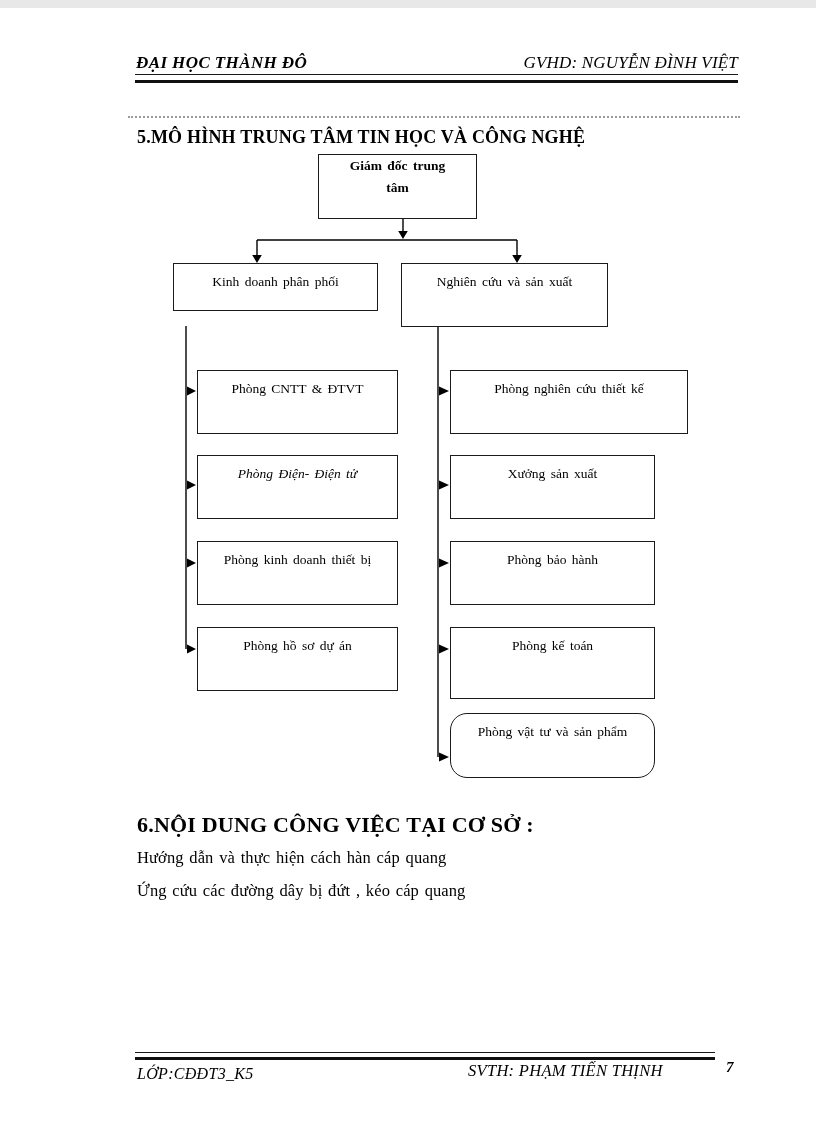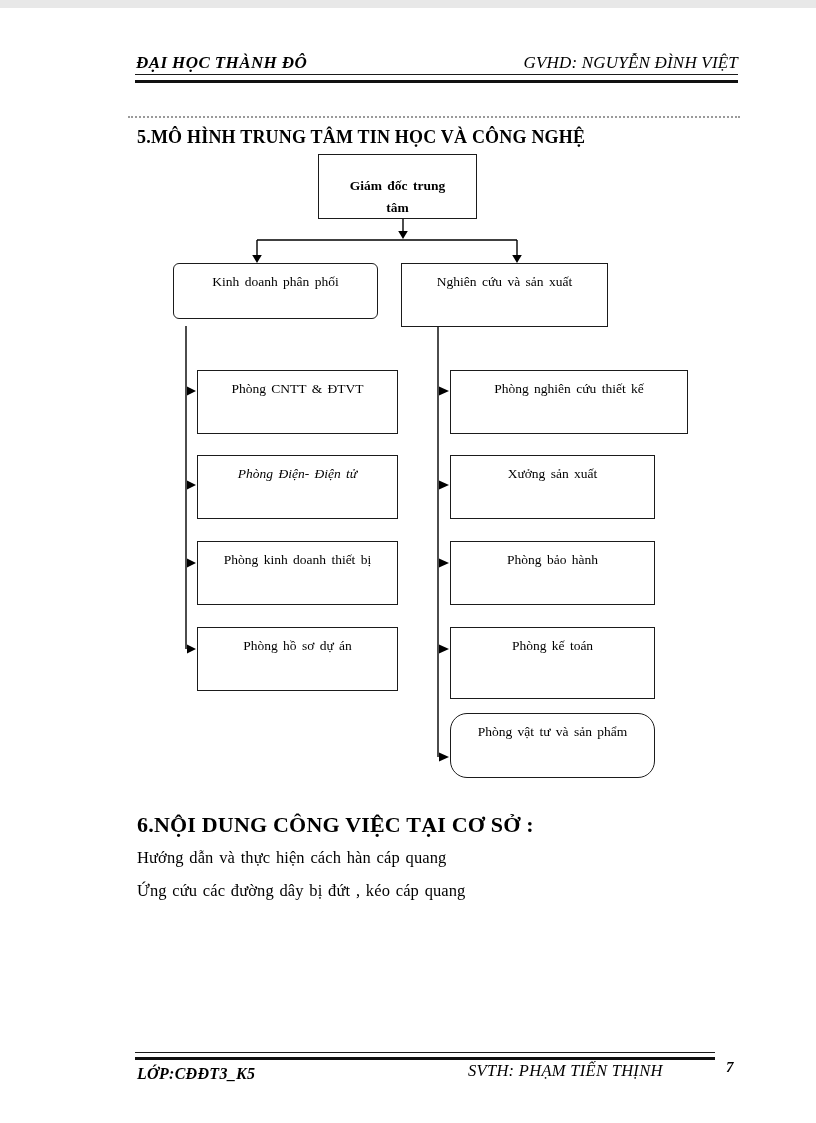--- a/index.html
+++ b/index.html
@@ -12,40 +12,40 @@
     font-family:"Liberation Serif","DejaVu Serif",serif;
     overflow:hidden;
   }
   .abs{position:absolute;}
   
   .hdr-left{left:136px;top:45px;font-size:17px;font-weight:bold;font-style:italic;letter-spacing:.4px;}
   .hdr-right{left:490px;top:45px;width:248px;font-size:17px;font-style:italic;text-align:right;letter-spacing:.2px;}
   .hdr-rule{left:135px;top:66px;width:603px;height:5px;border-top:1.2px solid #1a1a1a;border-bottom:3px solid #111;}
   .dotted-rule{left:128px;top:108px;width:612px;border-top:2px dotted #9a9a9a;height:0;}
   .ftr-rule{left:135px;top:1044px;width:580px;height:4px;border-top:1.2px solid #1a1a1a;border-bottom:3px solid #111;}
-  .ftr-left{left:137px;top:1057px;font-size:16px;font-weight:bold;font-style:italic;letter-spacing:.3px;}
+  .ftr-left{left:137px;top:1057px;font-size:16px;font-weight:normal;font-style:italic;letter-spacing:.3px;}
   .ftr-right{left:468px;top:1053px;font-size:16.5px;font-style:italic;letter-spacing:.3px;}
   .ftr-page{left:726px;top:1051px;font-size:15px;font-weight:bold;font-style:italic;}
   
   .sec5-title{left:137px;top:119px;font-size:18px;font-weight:bold;letter-spacing:.2px;}
   .sec6-title{left:137px;top:804px;font-size:22px;font-weight:bold;letter-spacing:.2px;}
   .body-line{left:137px;font-size:16.5px;word-spacing:1.5px;letter-spacing:.1px;}
   
   .obox{
     position:absolute;
     box-sizing:border-box;
     border:1.5px solid #1b1b1b;
     background:#fff;
     text-align:center;
     font-size:13.5px;
     line-height:1.45;
     padding-top:8px;
     word-spacing:2px;
   }
-  .obox.root{font-weight:bold;padding:20px 18px 0;line-height:1.6;}
+  .obox.root{font-weight:bold;padding:0 18px 0;line-height:1.6;}
   svg.connectors{position:absolute;left:0;top:0;pointer-events:none;}
   svg.connectors line{stroke:#000;stroke-width:1.4;}
   svg.connectors polygon{fill:#000;stroke:none;}
 </style>
 </head>
 <body>
 
 <div class="page">
 
   <div class="abs hdr-left">ĐẠI HỌC THÀNH ĐÔ</div>
@@ -76,21 +76,21 @@
     <line x1="438" y1="318" x2="438" y2="749"></line>
     <polygon points="439,378.5 439,387.5 449,383"></polygon>
     <polygon points="439,472.5 439,481.5 449,477"></polygon>
     <polygon points="439,550.5 439,559.5 449,555"></polygon>
     <polygon points="439,636.5 439,645.5 449,641"></polygon>
     <polygon points="439,744.5 439,753.5 449,749"></polygon>
   </svg>
 
   <div class="obox root" style="left:318px;top:146px;width:159px;height:65px;">Giám đốc trung tâm</div>
 
-  <div class="obox" style="left:173px;top:255px;width:205px;height:56px;border-radius:6px;">Kinh doanh phân phối</div>
+  <div class="obox" style="left:173px;top:255px;width:205px;height:48px;">Kinh doanh phân phối</div>
   <div class="obox" style="left:401px;top:255px;width:207px;height:64px;">Nghiên cứu và sản xuất</div>
 
   <div class="obox" style="left:197px;top:362px;width:201px;height:64px;">Phòng CNTT &amp; ĐTVT</div>
   <div class="obox" style="left:197px;top:447px;width:201px;height:64px;font-style:italic;">Phòng Điện- Điện tử</div>
   <div class="obox" style="left:197px;top:533px;width:201px;height:64px;">Phòng kinh doanh thiết bị</div>
   <div class="obox" style="left:197px;top:619px;width:201px;height:64px;">Phòng hồ sơ dự án</div>
 
   <div class="obox" style="left:450px;top:362px;width:238px;height:64px;">Phòng nghiên cứu thiết kế</div>
   <div class="obox" style="left:450px;top:447px;width:205px;height:64px;">Xưởng sản xuất</div>
   <div class="obox" style="left:450px;top:533px;width:205px;height:64px;">Phòng bảo hành</div>

